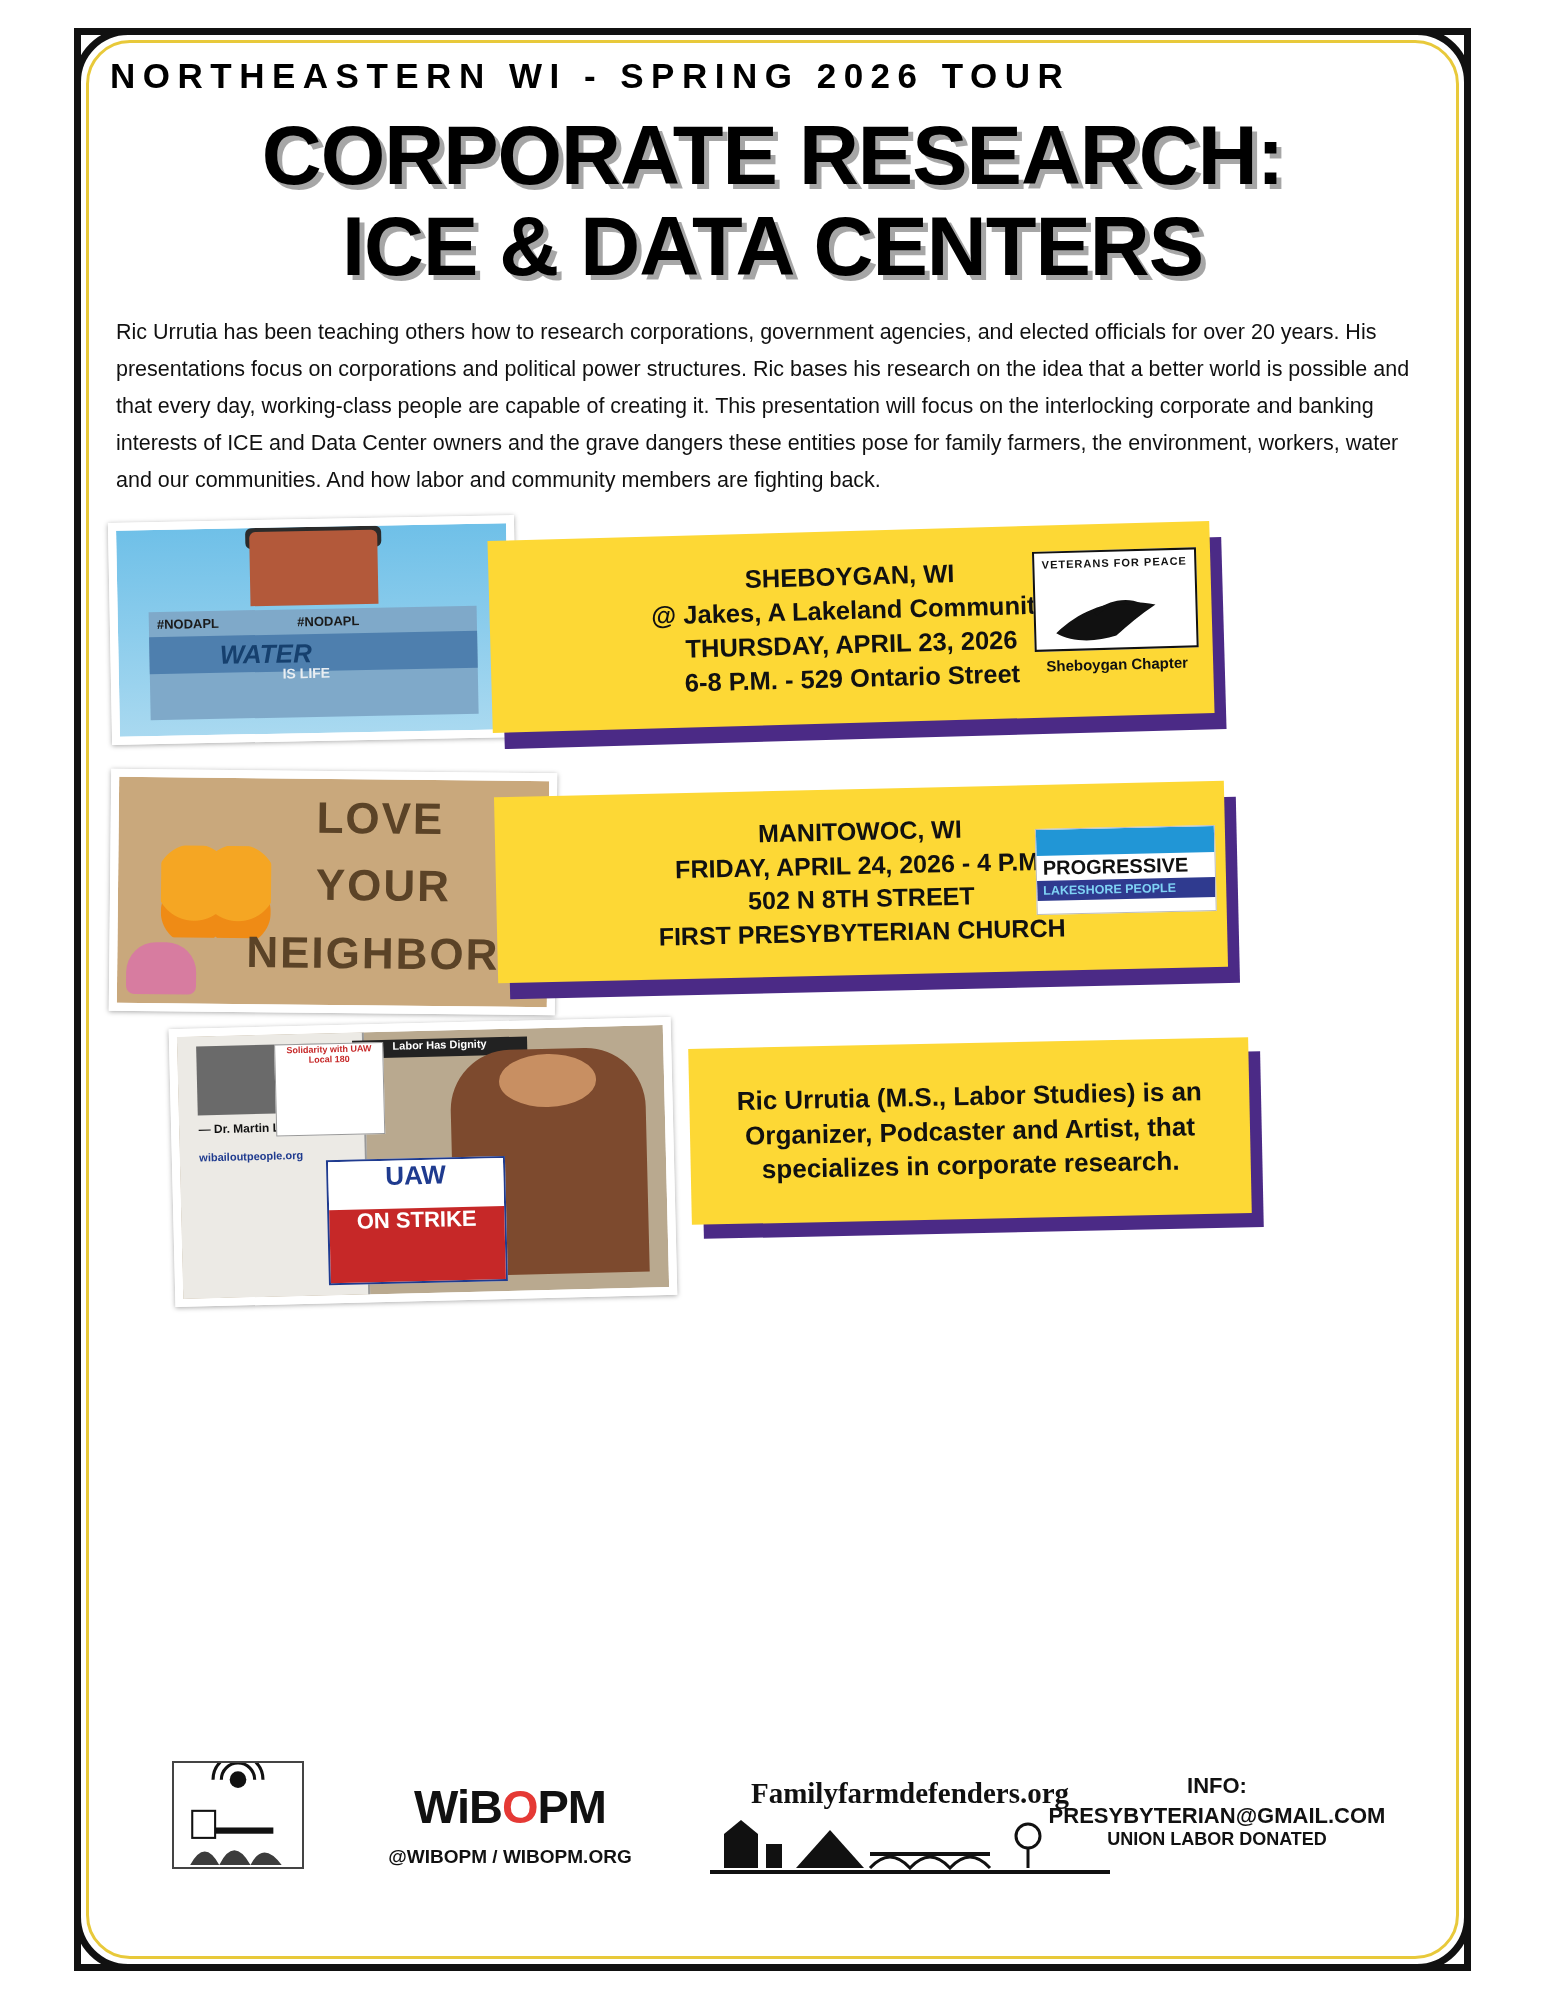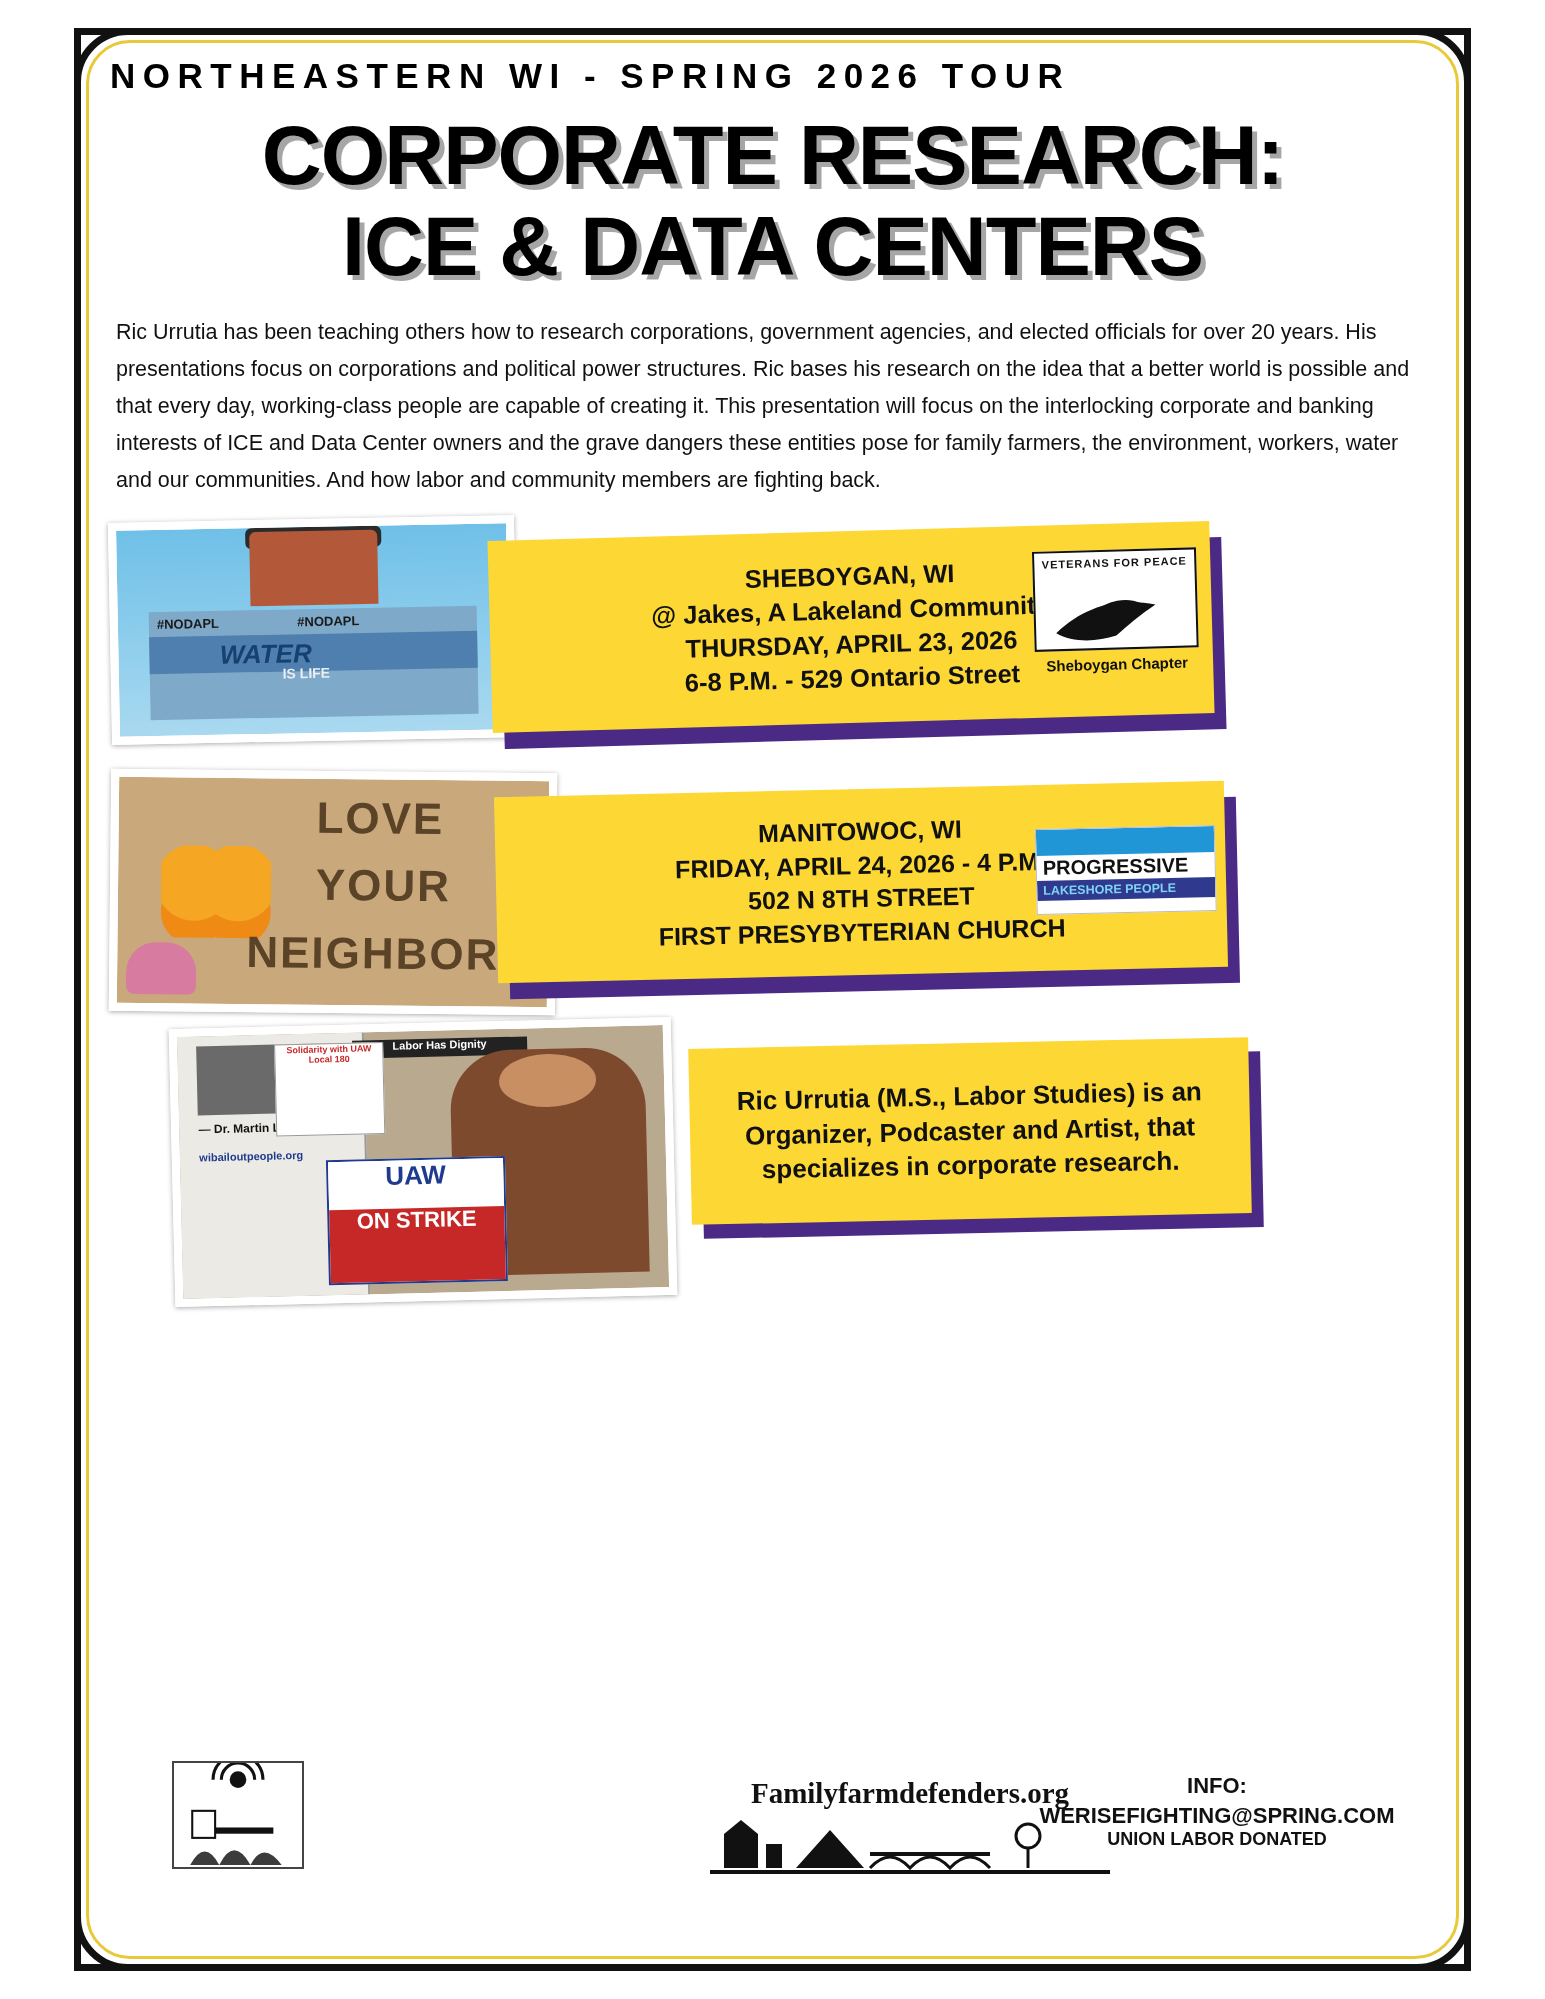--- a/index.html
+++ b/index.html
@@ -368,40 +368,46 @@
         <svg width="100%" height="100%" viewBox="0 0 120 100">
           <circle cx="60" cy="16" r="8" fill="#111"></circle>
           <path d="M44 16 a16 16 0 0 1 32 0" stroke="#111" stroke-width="3" fill="none"></path>
           <path d="M36 16 a24 24 0 0 1 48 0" stroke="#111" stroke-width="3" fill="none"></path>
           <rect x="26" y="62" width="68" height="6" fill="#111"></rect>
           <path d="M14 98 q14 -26 28 0 q14 -28 30 0 q12 -24 30 0 z" fill="#3c3c3c"></path>
           <rect x="16" y="46" width="22" height="26" fill="#fff" stroke="#111" stroke-width="2"></rect>
         </svg>
       </div>
 
+      <div class="f-item wibopm">
+        <div class="wibopm-word">
+          WiB<span class="o">O</span>PM
+        </div>
+        <div class="wibopm-handle">@WIBOPM / WIBOPM.ORG</div>
+      </div>
 
       <div class="f-item ffd">
         <div class="ffd-word">Familyfarmdefenders.org</div>
         <div class="ffd-art">
           <svg width="100%" height="62" viewBox="0 0 400 62">
             <rect x="14" y="18" width="34" height="34" fill="#111"></rect>
             <polygon points="14,18 31,4 48,18" fill="#111"></polygon>
             <rect x="56" y="28" width="16" height="24" fill="#111"></rect>
             <polygon points="86,52 120,14 154,52" fill="#111"></polygon>
             <rect x="160" y="36" width="120" height="4" fill="#111"></rect>
             <path d="M160 52 q20 -22 40 0 q20 -22 40 0 q20 -22 40 0" stroke="#111" stroke-width="3" fill="none"></path>
             <circle cx="318" cy="20" r="12" fill="none" stroke="#111" stroke-width="3"></circle>
             <line x1="318" y1="32" x2="318" y2="52" stroke="#111" stroke-width="3"></line>
             <rect x="0" y="54" width="400" height="4" fill="#111"></rect>
           </svg>
         </div>
       </div>
 
       <div class="f-item info">
         <div class="info-l1">INFO:</div>
-        <div class="info-l2">WERISEFIGHTING@SPRING.COM</div>
+        <div class="info-l2">PRESYBYTERIAN@GMAIL.COM</div>
         <div class="info-l3">UNION LABOR DONATED</div>
       </div>
 
     </div>
 
   </div>
 </div>
 
 </body></html>

